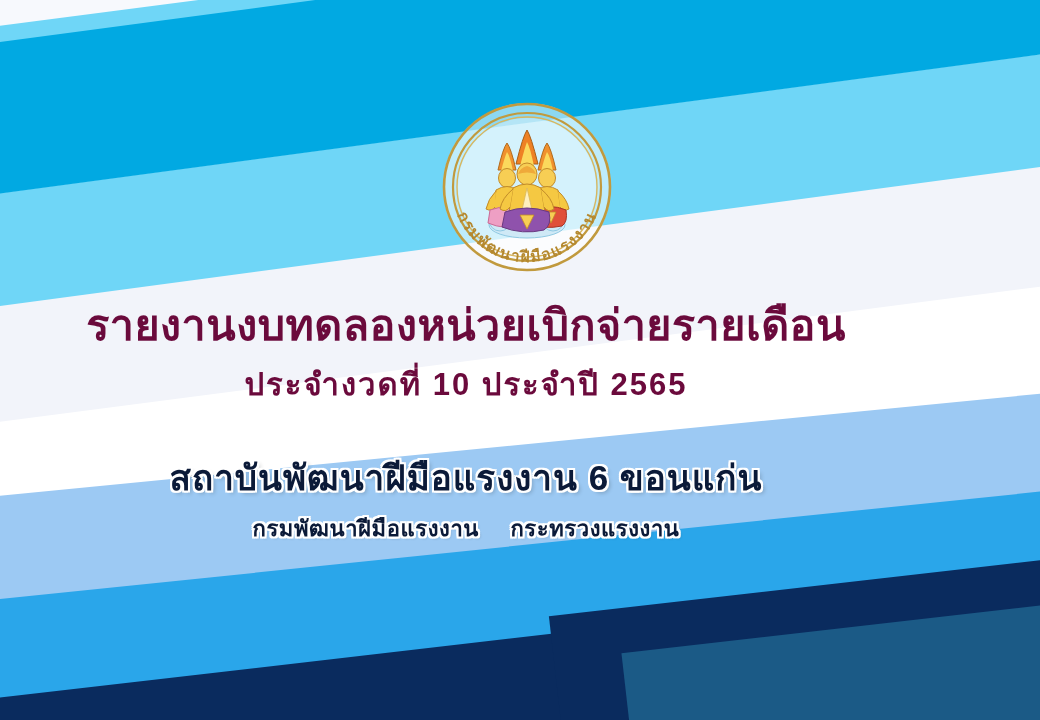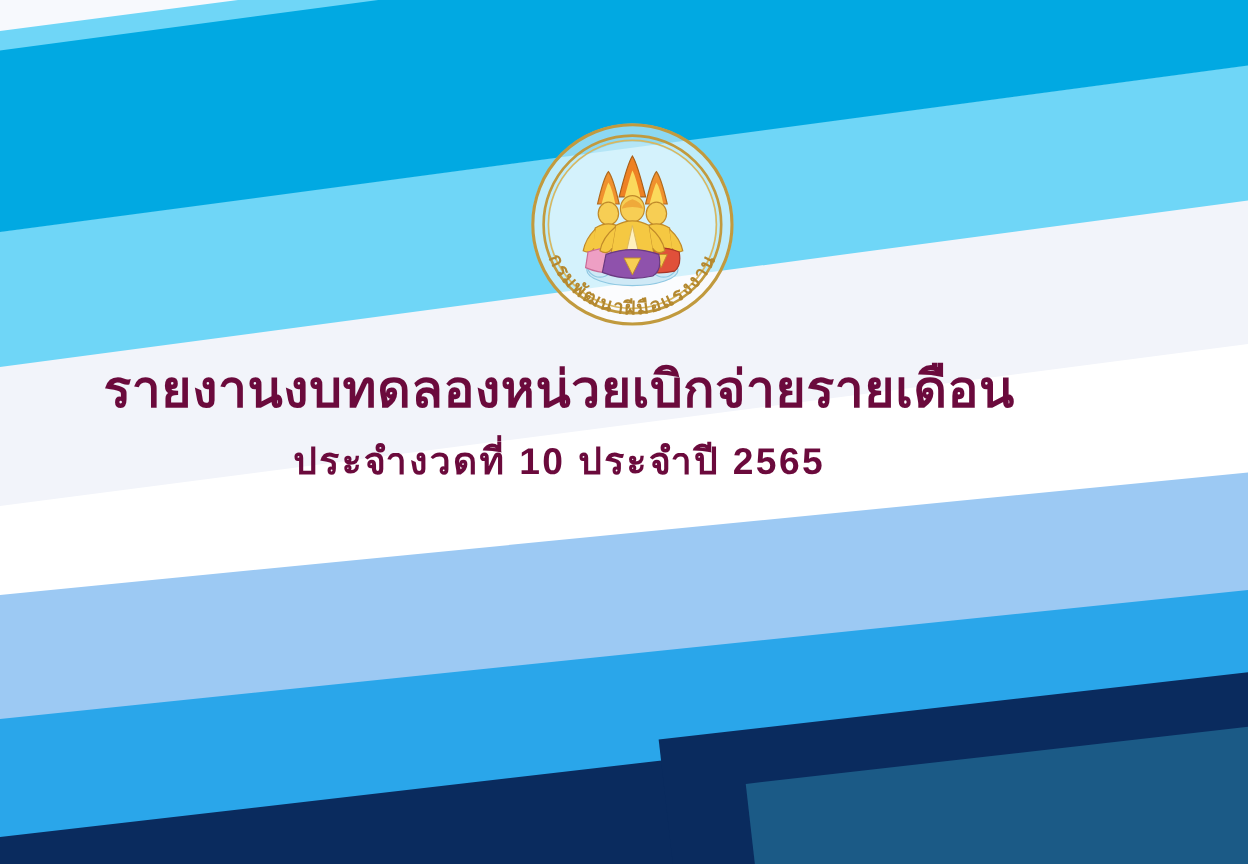--- a/index.html
+++ b/index.html
@@ -263,16 +263,22 @@
         <textPath href="#ringpath" startOffset="50%" text-anchor="middle">กรมพัฒนาฝีมือแรงงาน</textPath>
       </text>
     </svg>
   </div>
 
   <div class="text-stack">
     <h1 class="report-title">รายงานงบทดลองหน่วยเบิกจ่ายรายเดือน</h1>
 
     <div class="report-period">ประจำงวดที่ 10 ประจำปี 2565</div>
 
-
+    <div class="org-name">สถาบันพัฒนาฝีมือแรงงาน 6 ขอนแก่น</div>
+
+    <div class="org-parent">
+      <span>กรมพัฒนาฝีมือแรงงาน</span>
+      <span class="gap-wide"></span>
+      <span>กระทรวงแรงงาน</span>
+    </div>
   </div>
 
 </div>
 
 </body></html>

